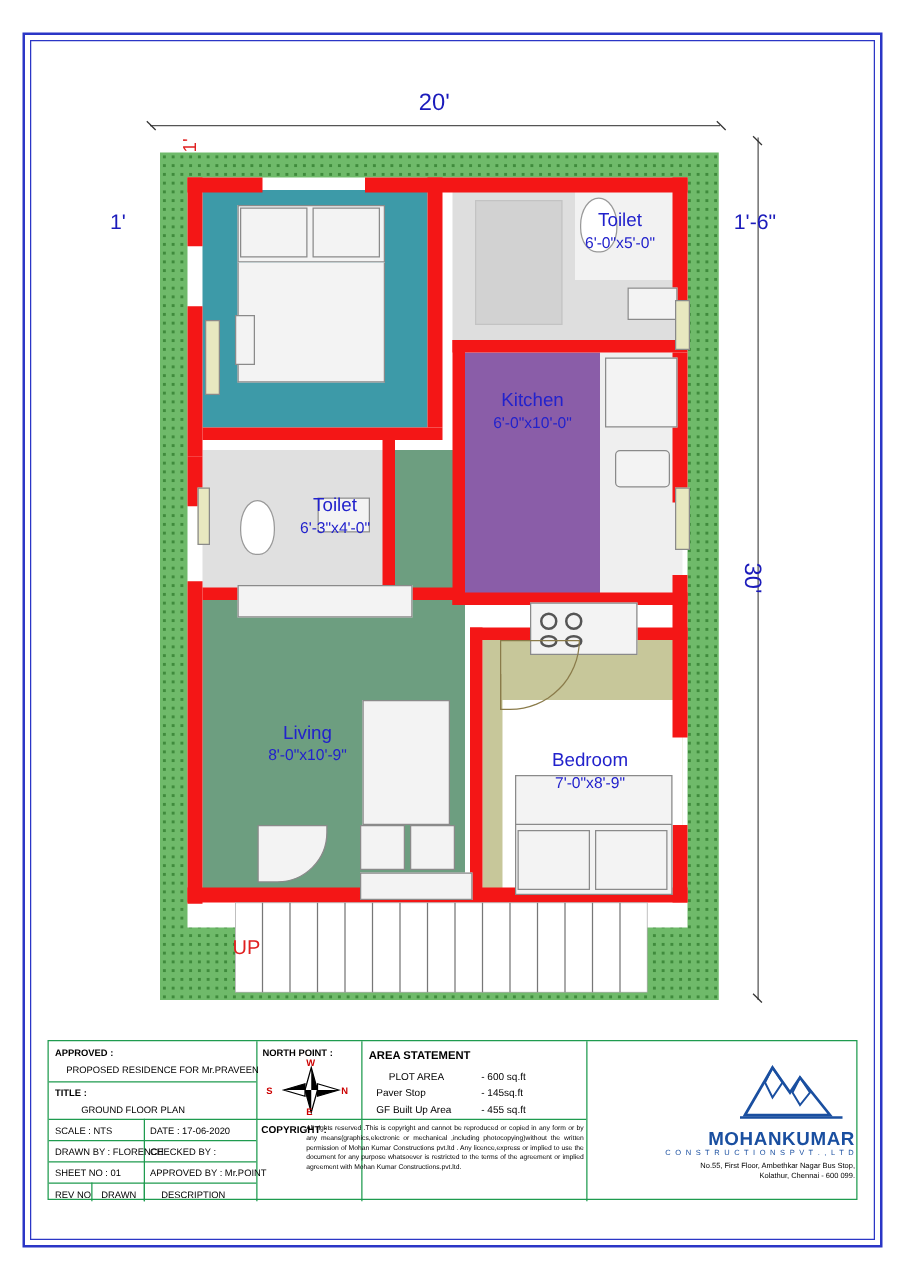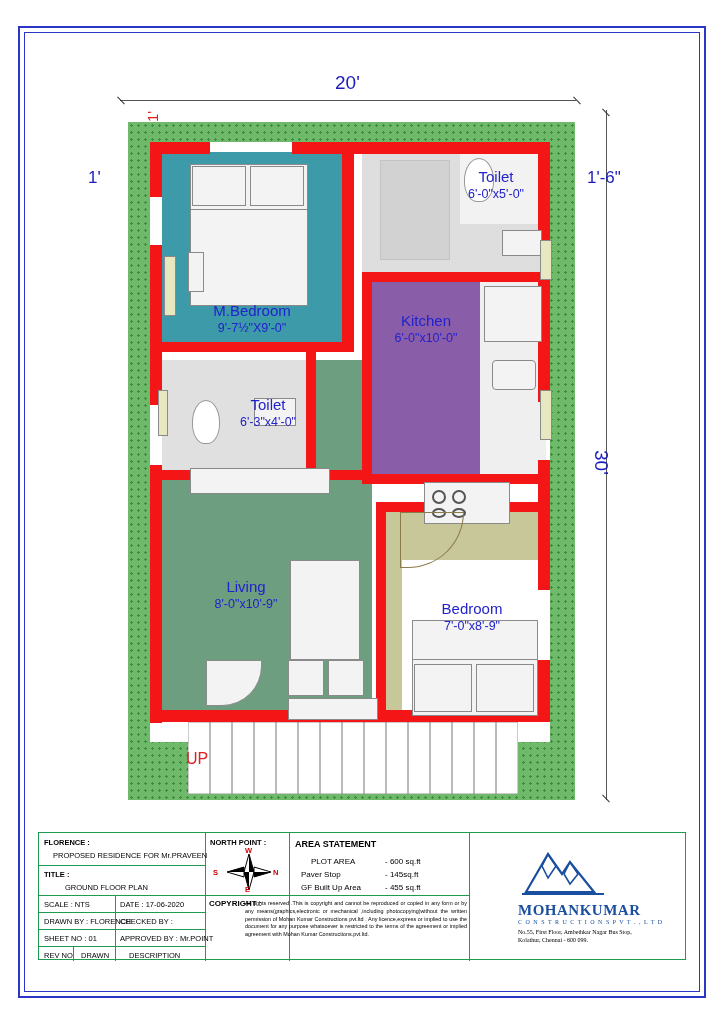--- a/index.html
+++ b/index.html
@@ -41,21 +41,21 @@
   
   .fur{position:absolute;box-sizing:border-box;border:1px solid #8a8a8a;background:#f3f3f3;}
   .tile{position:absolute;background:#dcdcdc;border:1px solid #c3c3c3;box-sizing:border-box;}
 
   
   .titleblock{position:absolute;left:38px;top:832px;width:648px;height:128px;border:1px solid #1f9b4f;box-sizing:border-box;background:#fff;}
   .tb-line{position:absolute;background:#1f9b4f;}
   .tb-text{position:absolute;font-size:7.5px;color:#000;}
   .tb-bold{font-weight:bold;}
 
-  .logo-wrap{position:absolute;left:518px;top:838px;width:186px;height:118px;text-align:left;font-family:Liberation Serif, serif;}
+  .logo-wrap{position:absolute;left:498px;top:838px;width:186px;height:118px;text-align:right;}
   .logo-name{font-size:15px;font-weight:bold;color:#1a4fa0;letter-spacing:.5px;}
   .logo-sub{font-size:6px;color:#1a4fa0;letter-spacing:1px;}
   .logo-addr{font-size:6px;color:#000;line-height:1.35;}
 
   .compass-title{position:absolute;font-size:7.5px;font-weight:bold;}
 
   .stairs line{stroke:#777;stroke-width:1;}
 </style>
 </head>
 <body>
@@ -177,24 +177,20 @@
         <line x1="176" y1="0" x2="176" y2="72"></line>
       <line x1="198" y1="0" x2="198" y2="72"></line>
         <line x1="220" y1="0" x2="220" y2="72"></line>
       <line x1="242" y1="0" x2="242" y2="72" stroke="#c88"></line>
         <line x1="264" y1="0" x2="264" y2="72" stroke="#c88"></line>
       <line x1="286" y1="0" x2="286" y2="72" stroke="#c88"></line>
         <line x1="308" y1="0" x2="308" y2="72" stroke="#c88"></line>
     </svg>
     <div class="dim-red" style="left:146px;top:690px;font-size:16px;color:#e02020;">UP</div>
 
-    <div class="room-label" style="left:128px;top:242px;width:168px;">
-      <div class="nm">M.Bedroom</div>
-      <div class="dm">9'-7½"X9'-0"</div>
-    </div>
 
     <div class="room-label" style="left:400px;top:108px;width:112px;">
       <div class="nm">Toilet</div>
       <div class="dm">6'-0"x5'-0"</div>
     </div>
 
     <div class="room-label" style="left:330px;top:252px;width:112px;">
       <div class="nm">Kitchen</div>
       <div class="dm">6'-0"x10'-0"</div>
     </div>
@@ -227,21 +223,21 @@
     <div class="tb-line" style="left:0;top:79px;width:166px;height:1px;"></div>
     <div class="tb-line" style="left:0;top:96px;width:166px;height:1px;"></div>
     <div class="tb-line" style="left:0;top:113px;width:166px;height:1px;"></div>
     <div class="tb-line" style="left:76px;top:62px;width:1px;height:66px;"></div>
     <div class="tb-line" style="left:34px;top:113px;width:1px;height:15px;"></div>
     <div class="tb-line" style="left:76px;top:113px;width:1px;height:15px;"></div>
 
     <div class="tb-line" style="left:166px;top:62px;width:84px;height:1px;"></div>
     <div class="tb-line" style="left:250px;top:62px;width:180px;height:1px;"></div>
 
-    <div class="tb-text tb-bold" style="left:5px;top:5px;">FLORENCE :</div>
+    <div class="tb-text tb-bold" style="left:5px;top:5px;">APPROVED :</div>
     <div class="tb-text" style="left:14px;top:18px;">PROPOSED RESIDENCE FOR Mr.PRAVEEN</div>
     <div class="tb-text tb-bold" style="left:5px;top:37px;">TITLE :</div>
     <div class="tb-text" style="left:26px;top:50px;">GROUND FLOOR PLAN</div>
     <div class="tb-text" style="left:5px;top:67px;">SCALE  : NTS</div>
     <div class="tb-text" style="left:81px;top:67px;">DATE  : 17-06-2020</div>
     <div class="tb-text" style="left:5px;top:84px;">DRAWN BY  : FLORENCE</div>
     <div class="tb-text" style="left:81px;top:84px;">CHECKED BY :</div>
     <div class="tb-text" style="left:5px;top:101px;">SHEET NO  : 01</div>
     <div class="tb-text" style="left:81px;top:101px;">APPROVED BY : Mr.POINT</div>
     <div class="tb-text" style="left:5px;top:118px;">REV NO</div>

